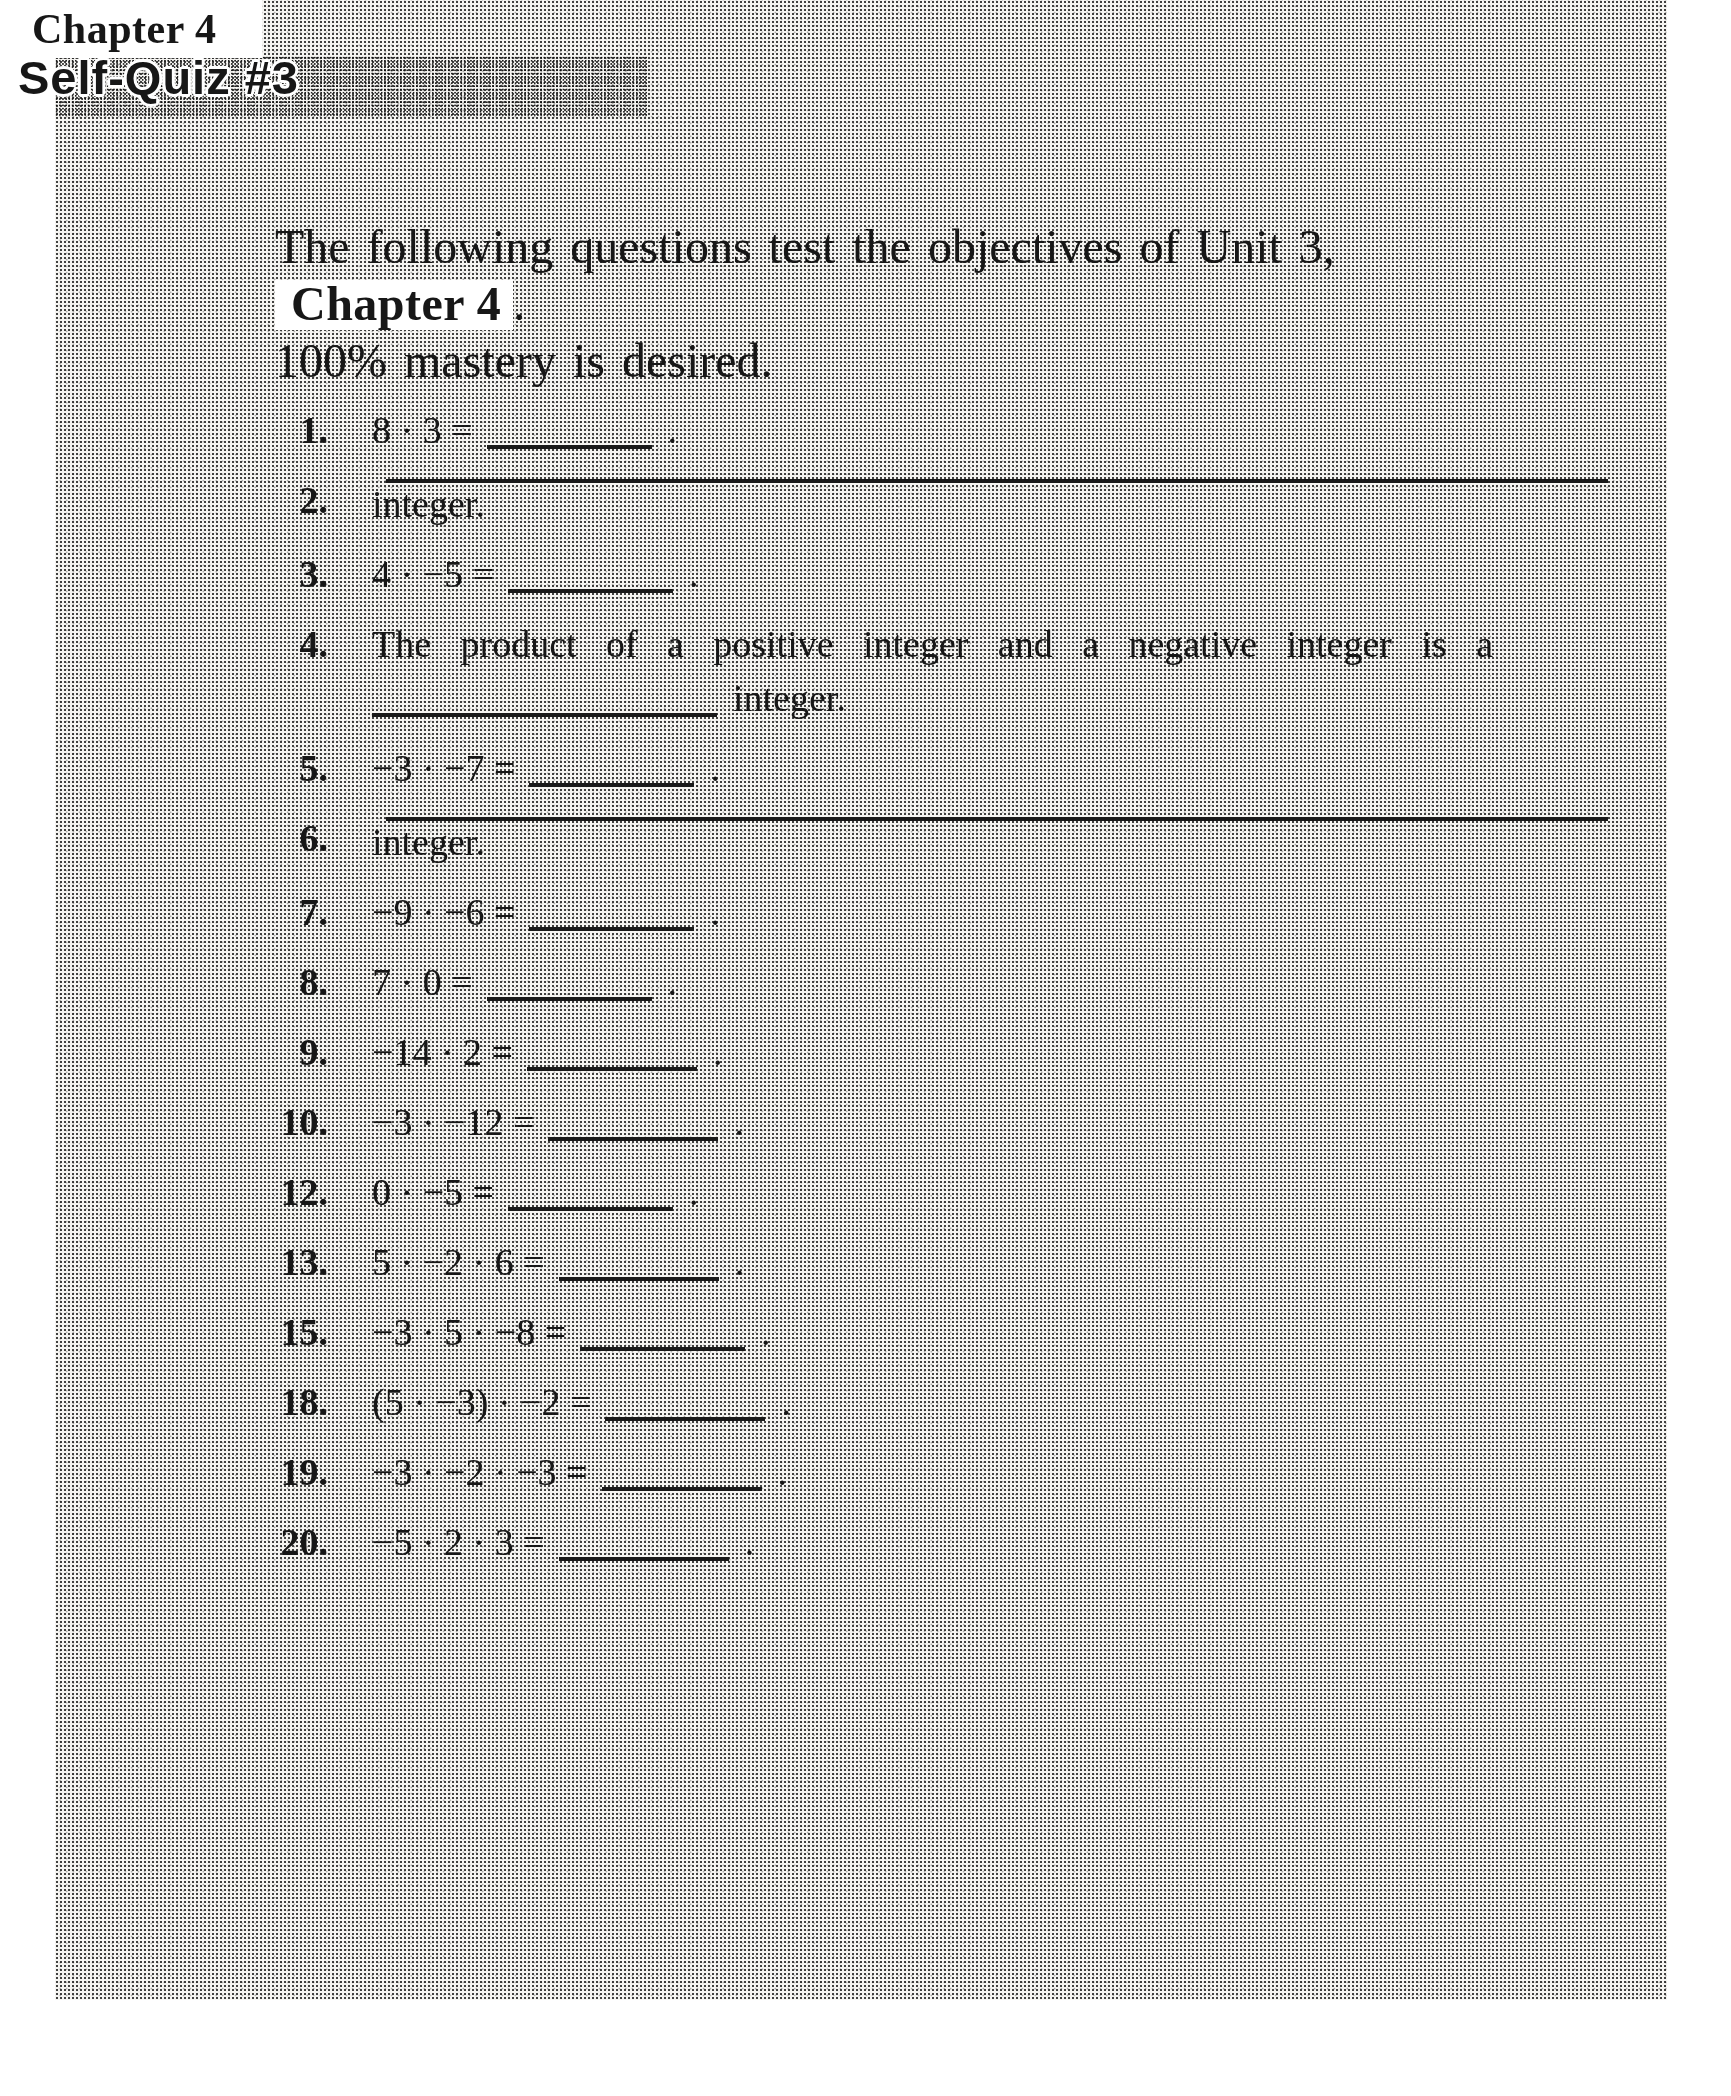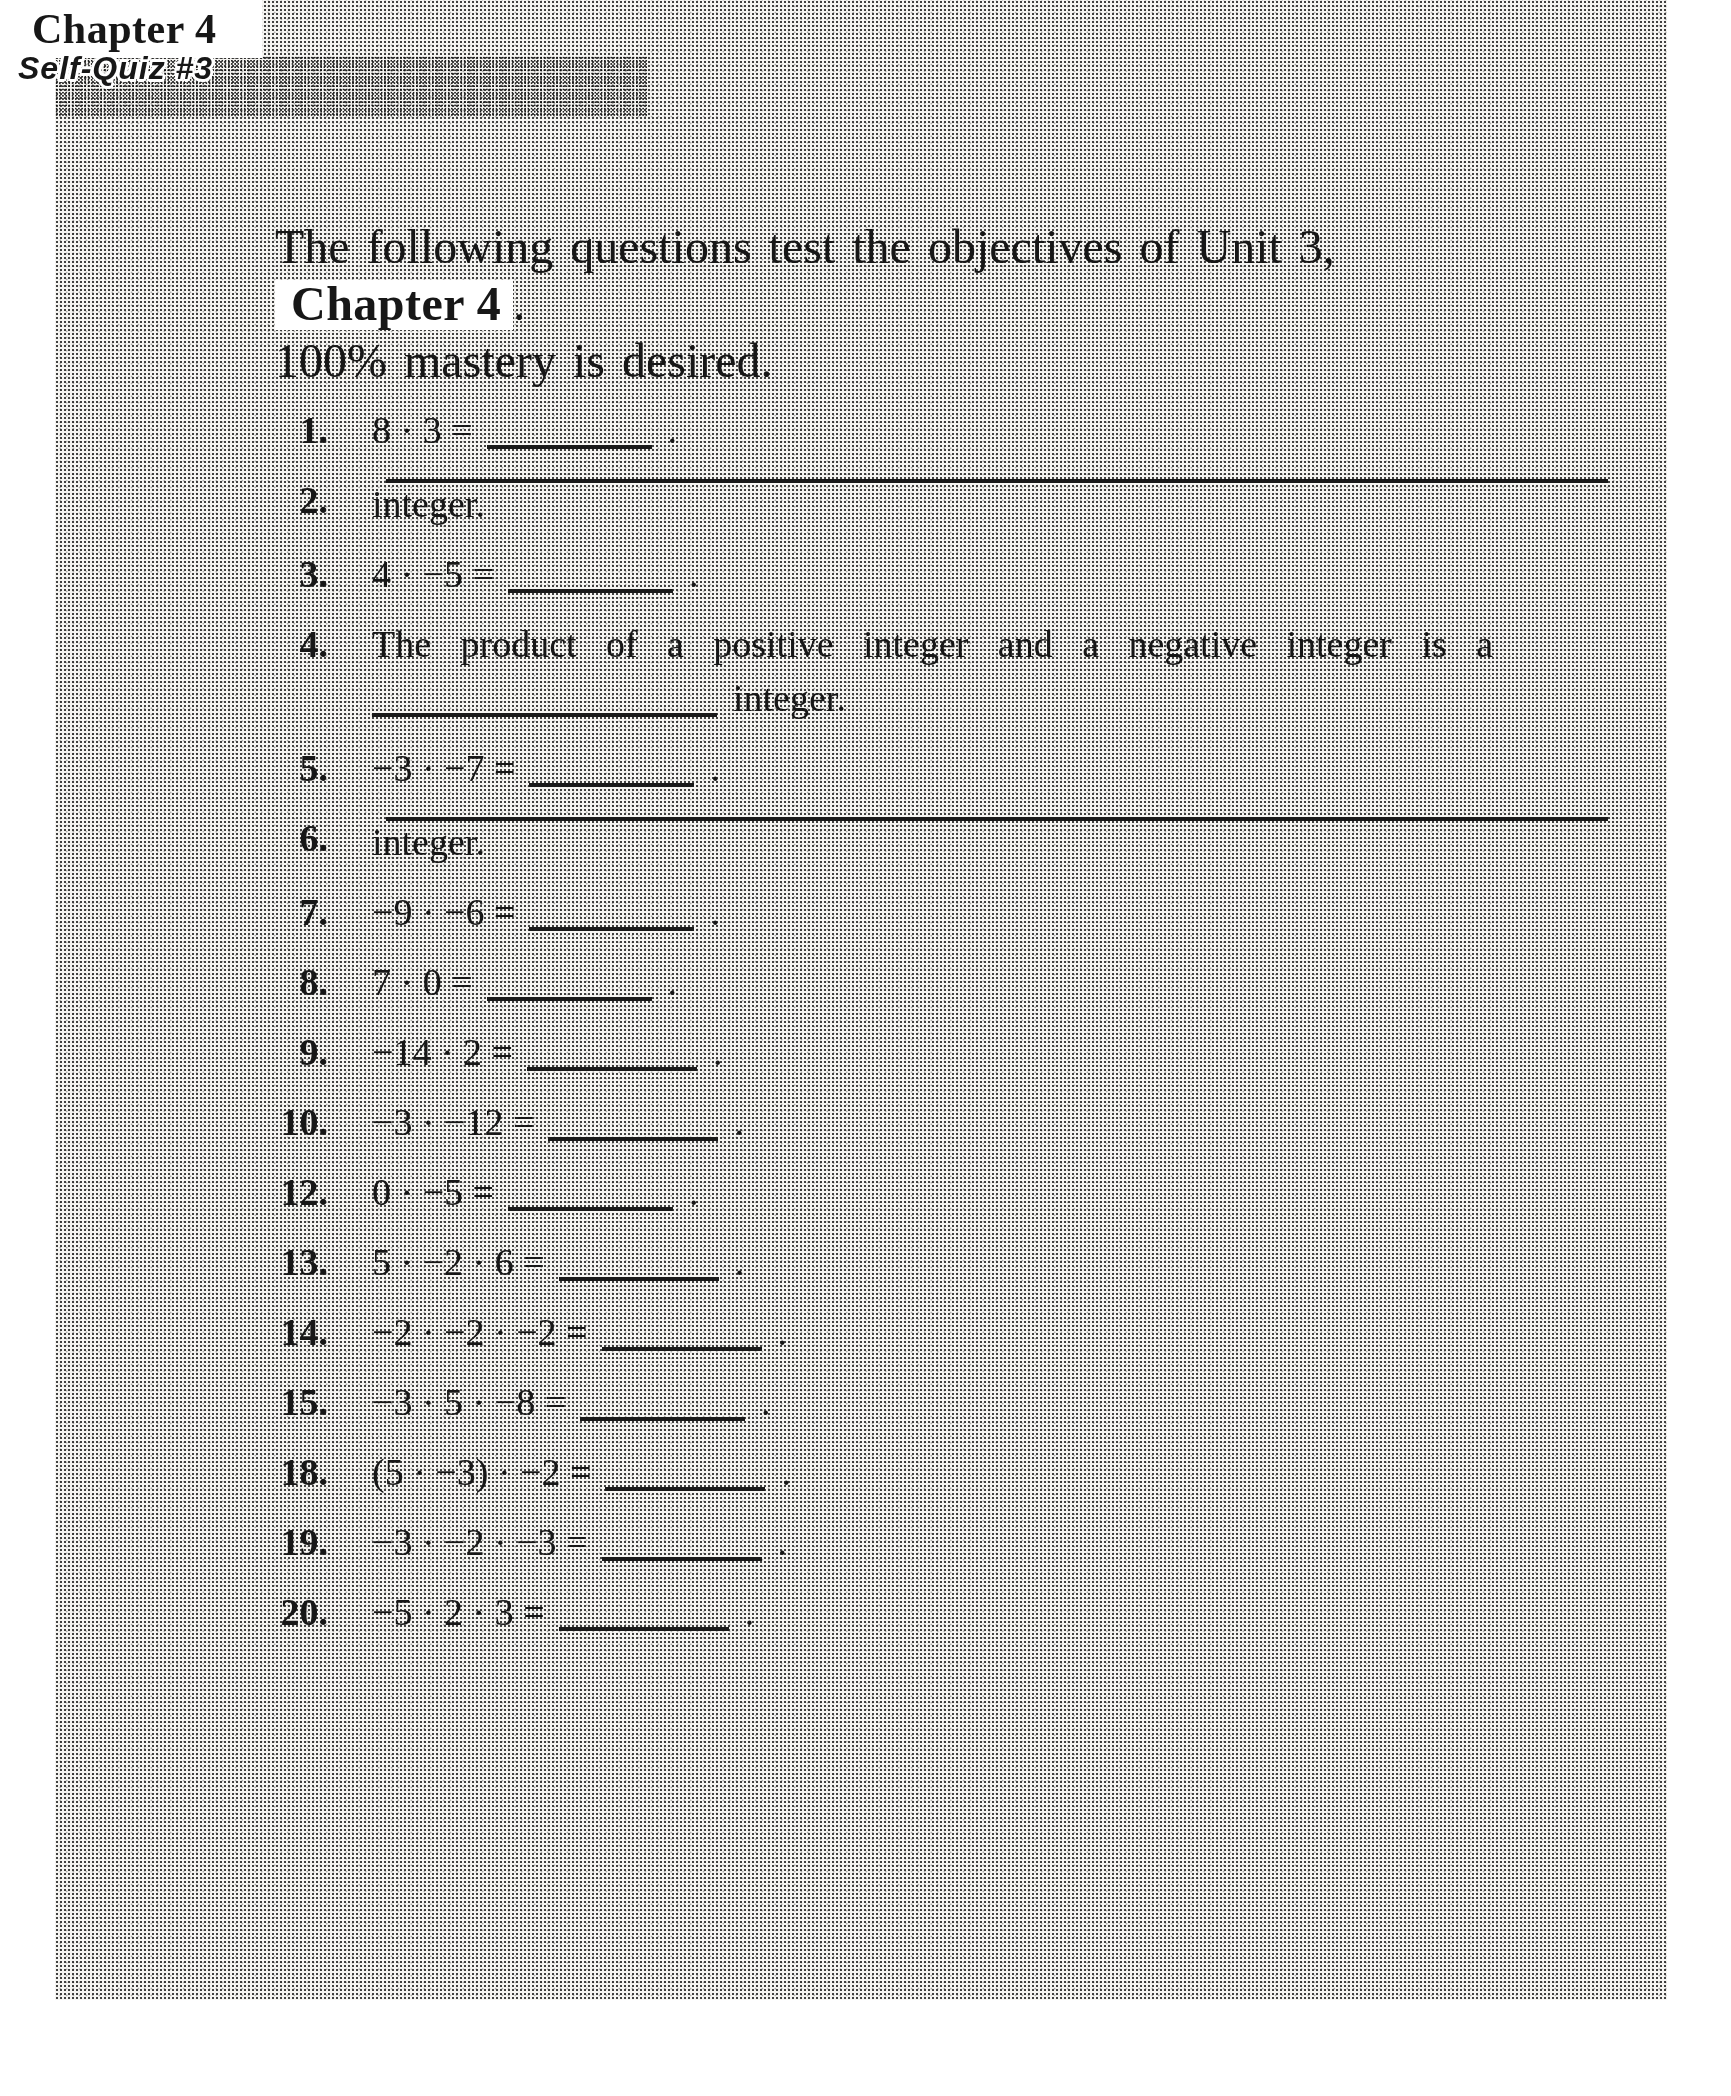--- a/index.html
+++ b/index.html
@@ -30,21 +30,21 @@
   .chapter-patch {
     position:absolute; left:0; top:0; width:262px; height:58px; background:#ffffff;
   }
   .chapter-title {
     font-weight:bold; font-size:42px; letter-spacing:0.5px;
     padding:5px 0 0 32px; white-space:nowrap;
   }
   .quiz-title {
     position:absolute; left:18px; top:50px;
     font-family:"Liberation Sans", sans-serif;
-    font-style:italic; font-weight:bold; font-size:32px; letter-spacing:1px;
+    font-weight:bold; font-size:47px; letter-spacing:1px;
     white-space:nowrap;
     text-shadow:
       -2px -2px 0 #fff, 2px -2px 0 #fff, -2px 2px 0 #fff, 2px 2px 0 #fff,
       -3px 0 0 #fff, 3px 0 0 #fff, 0 3px 0 #fff, 0 -3px 0 #fff;
   }
   .intro {
     position:absolute; left:275px; top:218px; width:1230px;
     font-size:48px; line-height:57px; word-spacing:5px;
   }
   .chapter-tag {
@@ -162,26 +162,20 @@
         <div class="qline"><span class="qtext">0 · −5 =</span><span class="blank gap" style="width: 165px;"></span><span class="qtext">.</span></div>
       </div>
     </li>
     <li class="q">
       <span class="qnum">13.</span>
       <div class="qbody">
         <div class="qline"><span class="qtext">5 · −2 · 6 =</span><span class="blank gap" style="width: 160px;"></span><span class="qtext">.</span></div>
       </div>
     </li>
     <li class="q">
-      <span class="qnum">14.</span>
-      <div class="qbody">
-        <div class="qline"><span class="qtext">−2 · −2 · −2 =</span><span class="blank gap" style="width: 160px;"></span><span class="qtext">.</span></div>
-      </div>
-    </li>
-    <li class="q">
       <span class="qnum">15.</span>
       <div class="qbody">
         <div class="qline"><span class="qtext">−3 · 5 · −8 =</span><span class="blank gap" style="width: 165px;"></span><span class="qtext">.</span></div>
       </div>
     </li>
     <li class="q">
       <span class="qnum">18.</span>
       <div class="qbody">
         <div class="qline"><span class="qtext">(5 · −3) · −2 =</span><span class="blank gap" style="width: 160px;"></span><span class="qtext">.</span></div>
       </div>

